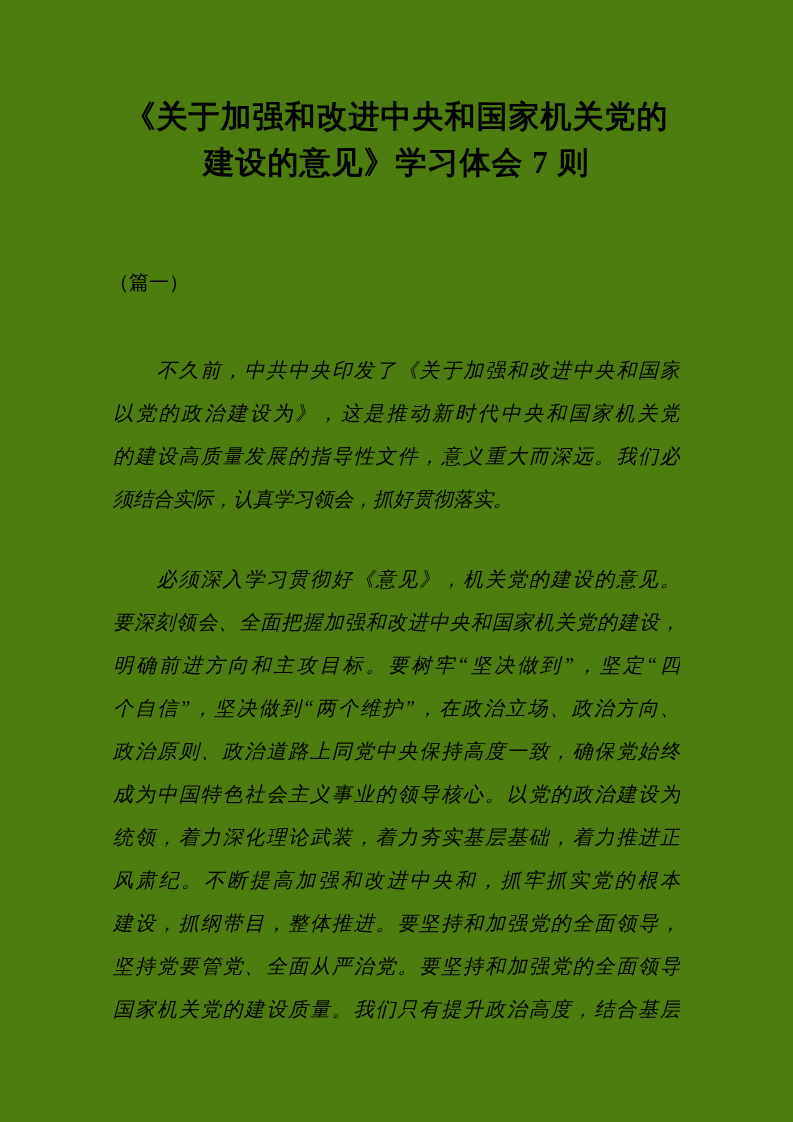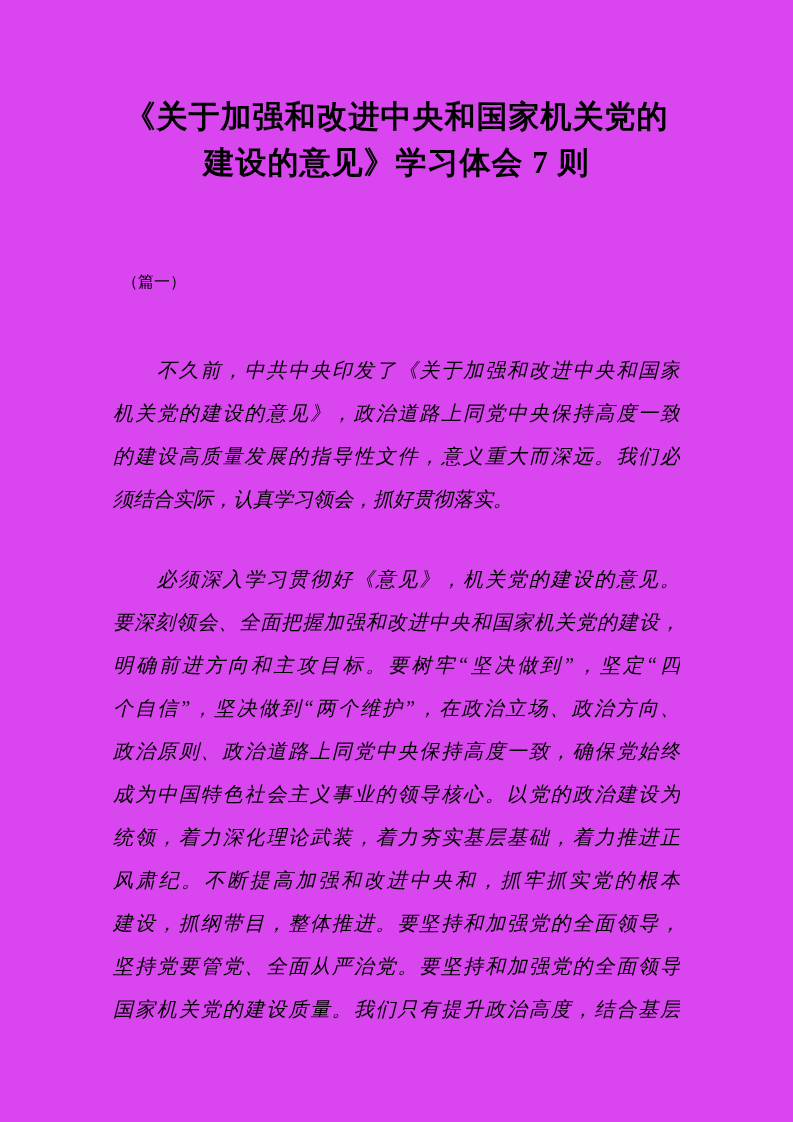--- a/index.html
+++ b/index.html
@@ -1,21 +1,21 @@
 <!DOCTYPE html>
 <html><head>
 <meta charset="utf-8">
 <style>
   * { margin: 0; padding: 0; box-sizing: border-box; }
   html, body { background: #ffffff; }
   .page {
     position: relative;
     width: 793px;
     height: 1122px;
-    background: #d946ef;
+    background: #4d7c0f;
     overflow: hidden;
     color: #000000;
     font-family: "Liberation Serif", "DejaVu Serif", serif;
   }
   .doc-title {
     position: absolute;
     top: 94px;
     left: 0;
     width: 100%;
     text-align: center;
@@ -23,22 +23,22 @@
     font-weight: bold;
     letter-spacing: 1px;
   }
   .title-line {
     line-height: 46px;
     white-space: nowrap;
   }
   .section-label {
     position: absolute;
     top: 270px;
-    left: 122px;
-    font-size: 16px;
+    left: 109px;
+    font-size: 20px;
     line-height: 24px;
   }
   .paragraph {
     position: absolute;
     left: 113px;
     width: 567px;
     font-size: 20px;
     font-style: italic;
   }
   .para-1 { top: 349px; }
@@ -61,21 +61,21 @@
 
   <div class="doc-title">
       <div class="title-line">《关于加强和改进中央和国家机关党的</div>
       <div class="title-line">建设的意见》学习体会 7 则</div>
     </div>
 
   <div class="section-label">（篇一）</div>
 
   <div class="paragraph para-1">
       <div class="line">　　不久前，中共中央印发了《关于加强和改进中央和国家</div>
-      <div class="line">机关党的建设的意见》，政治道路上同党中央保持高度一致</div>
+      <div class="line">以党的政治建设为》，这是推动新时代中央和国家机关党</div>
       <div class="line">的建设高质量发展的指导性文件，意义重大而深远。我们必</div>
       <div class="line para-end">须结合实际，认真学习领会，抓好贯彻落实。</div>
     </div>
 
   <div class="paragraph para-2">
       <div class="line">　　必须深入学习贯彻好《意见》，机关党的建设的意见。</div>
       <div class="line">要深刻领会、全面把握加强和改进中央和国家机关党的建设，</div>
       <div class="line">明确前进方向和主攻目标。要树牢“坚决做到”，坚定“四</div>
       <div class="line">个自信”，坚决做到“两个维护”，在政治立场、政治方向、</div>
       <div class="line">政治原则、政治道路上同党中央保持高度一致，确保党始终</div>

